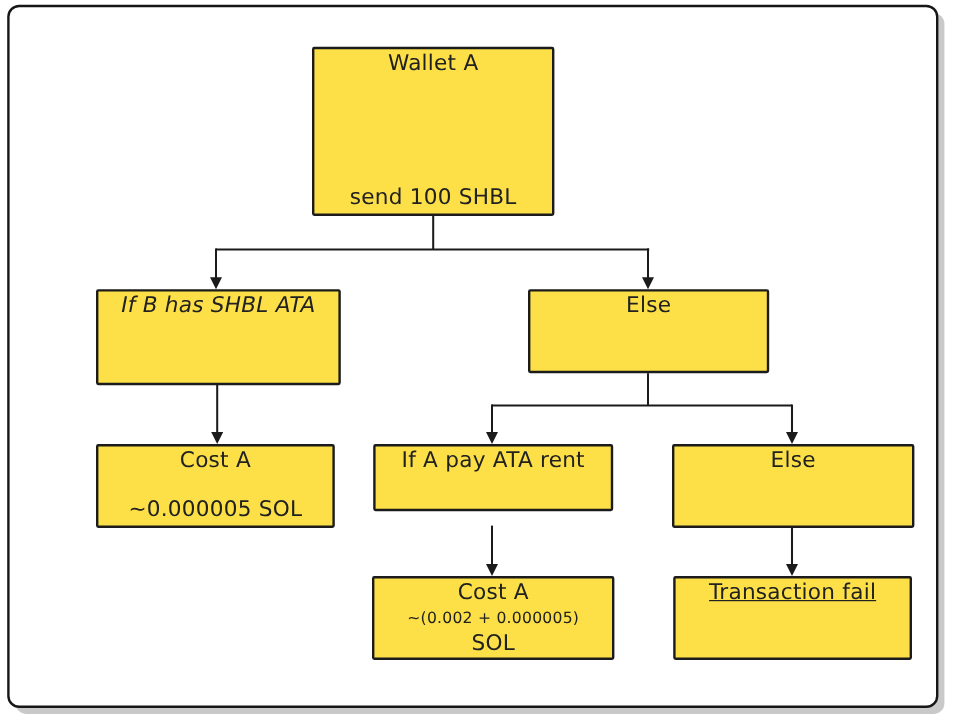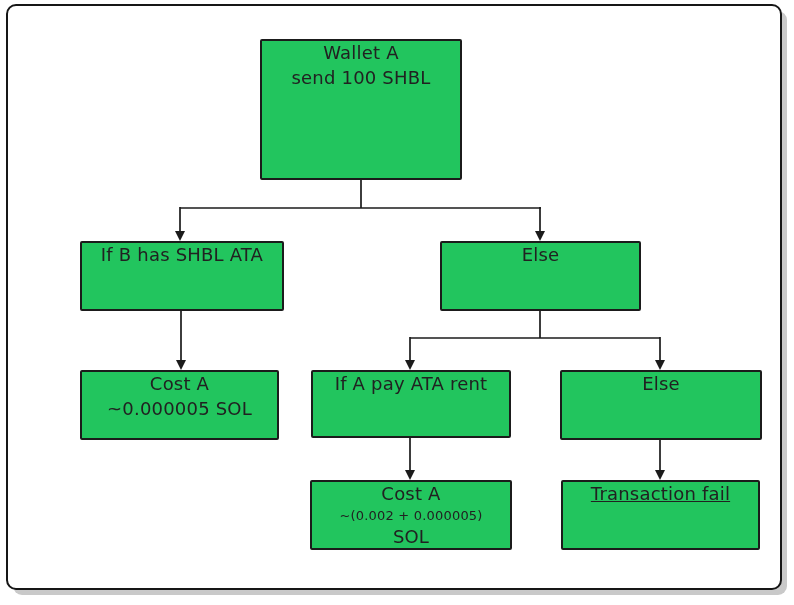--- a/index.html
+++ b/index.html
@@ -26,41 +26,41 @@
     border: 2px solid #161616;
     border-radius: 10px;
     box-shadow: 6px 6px 0 -1px #c9c9c9;
     box-sizing: border-box;
   }
   .node {
     position: absolute;
     box-sizing: border-box;
     border: 2px solid #1b1b1b;
     border-radius: 2px;
-    background: #22c55e;
+    background: #fde047;
     display: flex;
     flex-direction: column;
     align-items: center;
-    justify-content: flex-start;
+    justify-content: space-between;
     text-align: center;
     color: #212121;
     font-size: 18px;
     line-height: 1.38;
     letter-spacing: 0.2px;
     z-index: 2;
   }
   .node .line { white-space: nowrap; }
   .node .line.tight { font-size: 13px; }
 
   
   #node-root        { left: 260px; top: 39px;  width: 202px; height: 141px; }
-  #node-cond-b      { left: 80px;  top: 241px; width: 204px; height: 70px;  }
+  #node-cond-b      { left: 80px;  top: 241px; width: 204px; height: 80px; font-style: italic;  }
   #node-else-top    { left: 440px; top: 241px; width: 201px; height: 70px;  }
   #node-cost-simple { left: 80px;  top: 370px; width: 199px; height: 70px;  }
-  #node-cond-a-pay  { left: 311px; top: 370px; width: 200px; height: 68px;  }
+  #node-cond-a-pay  { left: 311px; top: 370px; width: 200px; height: 56px;  }
   #node-else-nested { left: 560px; top: 370px; width: 202px; height: 70px;  }
   #node-cost-rent   { left: 310px; top: 480px; width: 202px; height: 70px;  }
   #node-tx-fail     { left: 561px; top: 480px; width: 199px; height: 70px; text-decoration: underline;  }
 
   svg.edges {
     position: absolute;
     left: 0; top: 0;
     width: 794px;
     height: 605px;
     z-index: 1;

